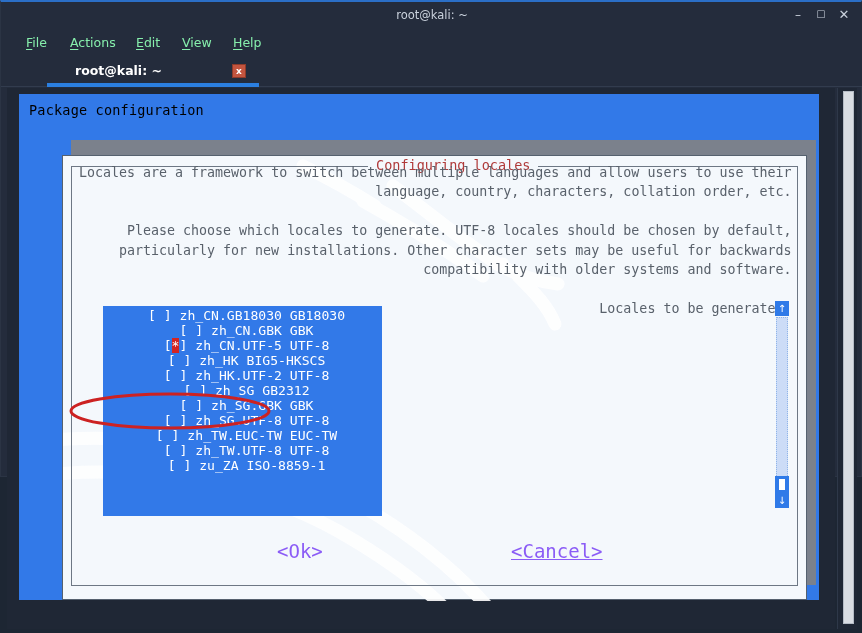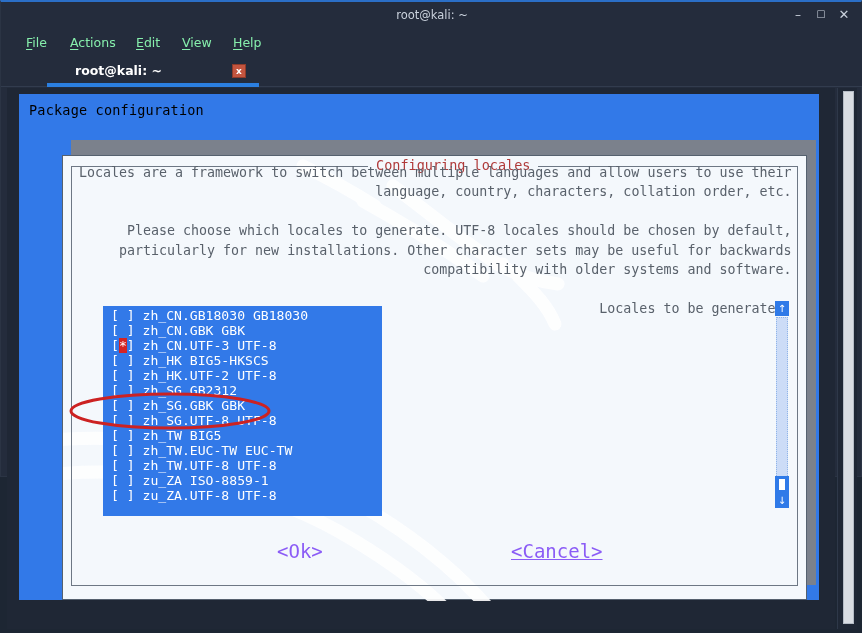--- a/index.html
+++ b/index.html
@@ -175,21 +175,21 @@
     position: absolute; left: 40px; top: 150px;
     width: 279px; height: 210px;
     background: #3279e8;
     padding: 2px 0 0 0;
     overflow: hidden;
   }
   .list-row {
     height: 15px; line-height: 15px;
     font-size: 13.1px; color: #ffffff;
     padding-left: 8px;
-    white-space: pre; cursor: pointer; user-select: none;
+    white-space: pre; cursor: pointer; user-select: none; text-align: center;
   }
   .list-row .chk-on {
     background: #d42424;
     color: #ffffff;
     padding: 0 0px;
   }
 
   
   #list-scroll {
     position: absolute; left: 712px; top: 145px;
@@ -301,31 +301,29 @@
 
 Please choose which locales to generate. UTF-8 locales should be chosen by default,
 particularly for new installations. Other character sets may be useful for backwards
 compatibility with older systems and software.
 
 Locales to be generated:</div>
 
         <div id="listbox">
             <div class="list-row"><span>[ ]</span><span> zh_CN.GB18030 GB18030</span></div>
             <div class="list-row"><span>[ ]</span><span> zh_CN.GBK GBK</span></div>
-            <div class="list-row"><span>[<span class="chk-on">*</span>]</span><span> zh_CN.UTF-3 UTF-8</span></div>
+            <div class="list-row"><span>[<span class="chk-on">*</span>]</span><span> zh_CN.UTF-5 UTF-8</span></div>
             <div class="list-row"><span>[ ]</span><span> zh_HK BIG5-HKSCS</span></div>
             <div class="list-row"><span>[ ]</span><span> zh_HK.UTF-2 UTF-8</span></div>
             <div class="list-row"><span>[ ]</span><span> zh_SG GB2312</span></div>
             <div class="list-row"><span>[ ]</span><span> zh_SG.GBK GBK</span></div>
             <div class="list-row"><span>[ ]</span><span> zh_SG.UTF-8 UTF-8</span></div>
-            <div class="list-row"><span>[ ]</span><span> zh_TW BIG5</span></div>
             <div class="list-row"><span>[ ]</span><span> zh_TW.EUC-TW EUC-TW</span></div>
             <div class="list-row"><span>[ ]</span><span> zh_TW.UTF-8 UTF-8</span></div>
             <div class="list-row"><span>[ ]</span><span> zu_ZA ISO-8859-1</span></div>
-            <div class="list-row"><span>[ ]</span><span> zu_ZA.UTF-8 UTF-8</span></div>
           </div>
 
         <div id="list-scroll">
           <div id="ls-up">↑</div>
           <div id="ls-track"></div>
           <div id="ls-thumb">
             <div id="ls-thumb-inner"></div>
           </div>
           <div id="ls-down">↓</div>
         </div>

